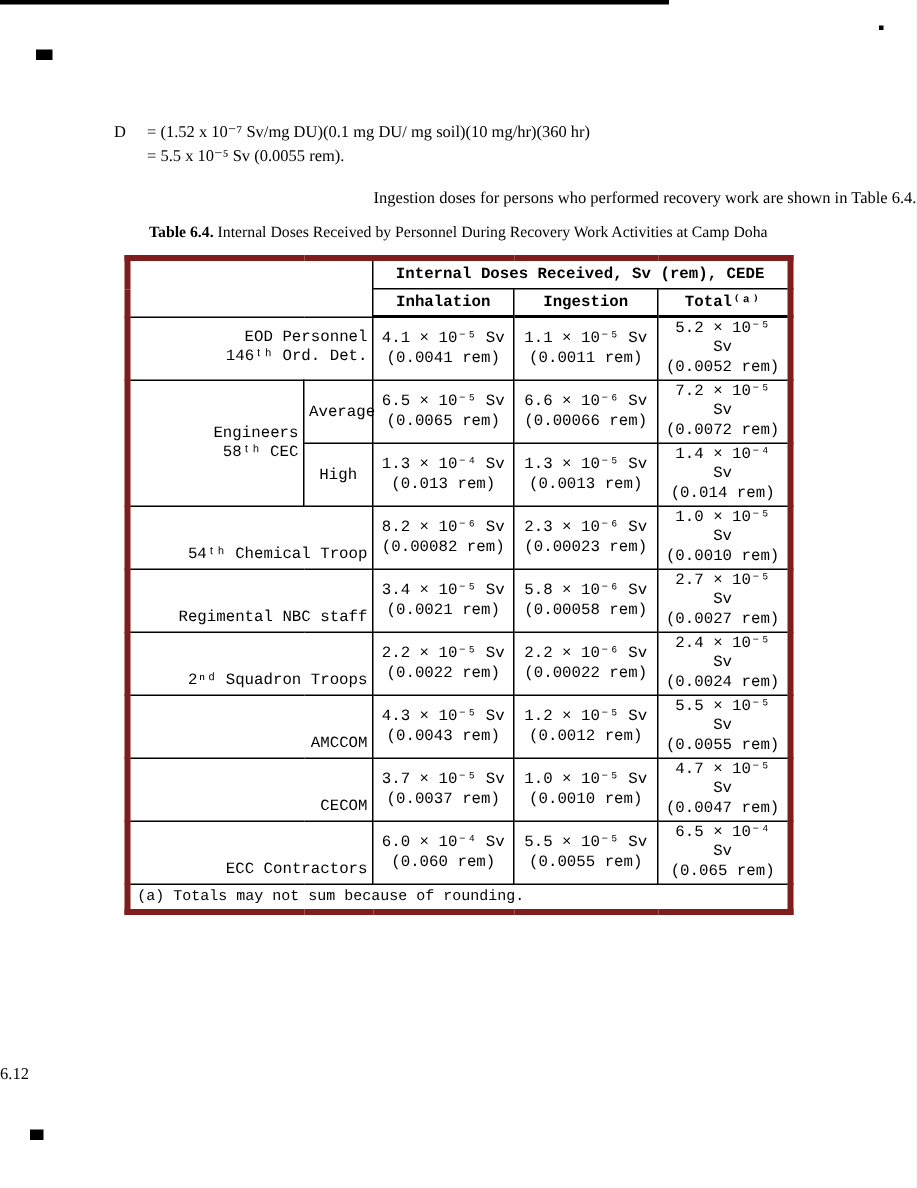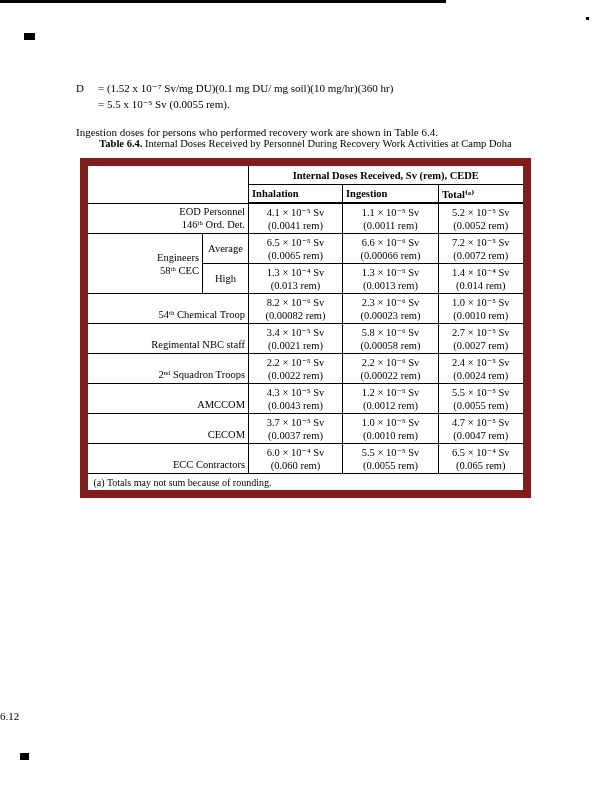--- a/index.html
+++ b/index.html
@@ -5,32 +5,32 @@
   html,body { margin:0; padding:0; background:#fff; }
   .page {
     position:relative; width:611px; height:792px; background:#ffffff;
     font-family:"Liberation Serif","DejaVu Serif",serif; color:#000;
     overflow:hidden; outline:1px solid #ddd;
   }
   .artifact { position:absolute; background:#000; }
 
   .equation { display:flex; margin:80px 0 0 76px; font-size:11px; line-height:16px; }
   .eq-symbol { width:22px; }
-  .paragraph { margin:14px 0 0 76px; font-size:11px; }
+  .paragraph { margin:14px 0 12px 76px; font-size:11px;text-align:right; }
 
   .caption { text-align:center; font-size:10.5px; }
   .caption .cap-label { font-weight:bold; }
 
   table.doses {
     border-collapse:collapse; table-layout:fixed; width:442px;
-    margin:9px auto 0 auto; border:8px solid #7f1d1d; font-size:10.5px;
+    margin:9px auto 0 auto; border:4px solid #7f1d1d; font-size:10.5px;font-family:Liberation Mono, monospace;
   }
   table.doses td { border:1px solid #000; padding:1px 3px; vertical-align:middle; }
   .group-head { font-weight:bold; text-align:center; height:16px; }
-  tr.col-head td { font-weight:bold; height:15px; border-bottom-width:2px;margin-left:11px; }
+  tr.col-head td { font-weight:bold; text-align:center; height:15px; border-bottom-width:2px;margin-left:11px; }
   td.num { text-align:center; line-height:13px; height:27px; }
   td.lbl { text-align:right; padding-left:5px; white-space:pre-line; line-height:13px; }
   td.lbl.bottom { vertical-align:bottom; padding-bottom:2px; }
   td.sub { text-align:center; }
   tr.footnote td { font-size:10px; height:14px; padding-left:5px; text-align:left; }
 
   .page-number { position:absolute; top:710px; left:0; width:100%; font-size:11px; }
 </style>
 </head>
 <body>

